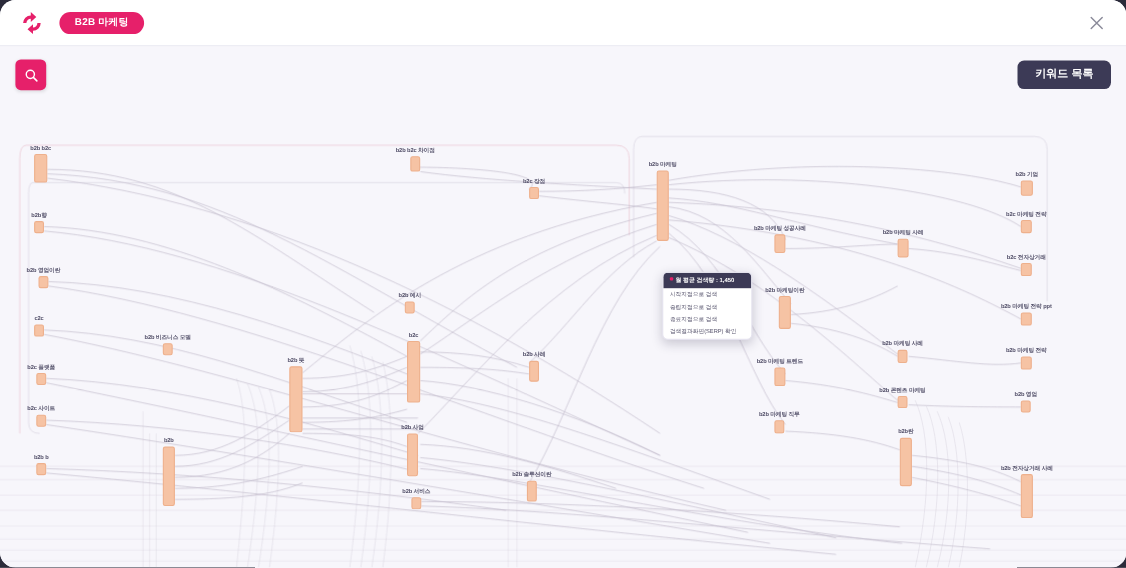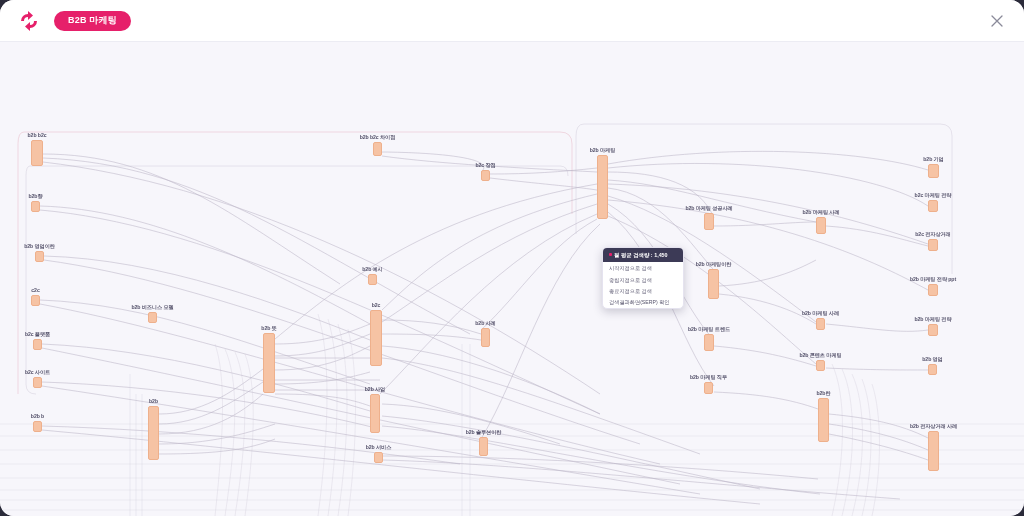--- a/index.html
+++ b/index.html
@@ -162,20 +162,29 @@
       </svg>
     </span>
     <span id="brand-badge">B2B 마케팅</span>
     <span id="close-btn">
       <svg width="16" height="16" viewBox="0 0 16 16">
         <path d="M3 3 L13 13 M13 3 L3 13" stroke="#8a8a99" stroke-width="1.3" fill="none" stroke-linecap="round"></path>
       </svg>
     </span>
   </div>
 
+  <div id="toolbar">
+    <button id="search-btn">
+      <svg width="13" height="13" viewBox="0 0 14 14">
+        <circle cx="6" cy="6" r="4" fill="none" stroke="#fff" stroke-width="1.4"></circle>
+        <path d="M9.2 9.2 L12.4 12.4" stroke="#fff" stroke-width="1.5" stroke-linecap="round"></path>
+      </svg>
+    </button>
+    <button id="keyword-list-btn">키워드 목록</button>
+  </div>
 
   <div id="graph-area">
 
     <svg id="graph-svg" width="1024" height="422">
       <g fill="none" stroke="#b0a9bd" stroke-width="0.55" opacity="0.85">
 
         <path d="M24 38 L560 38 Q572 38 572 50 L572 120" stroke="#e8b9c6" stroke-width="0.6"></path>
         <path d="M24 38 Q18 38 18 50 L18 300" stroke="#e8b9c6" stroke-width="0.6"></path>
         <path d="M30 72 L560 72 Q568 72 568 82" stroke="#cfc9d8"></path>
         <path d="M30 72 Q26 72 26 82 L26 290 Q26 300 36 300" stroke="#cfc9d8"></path>

